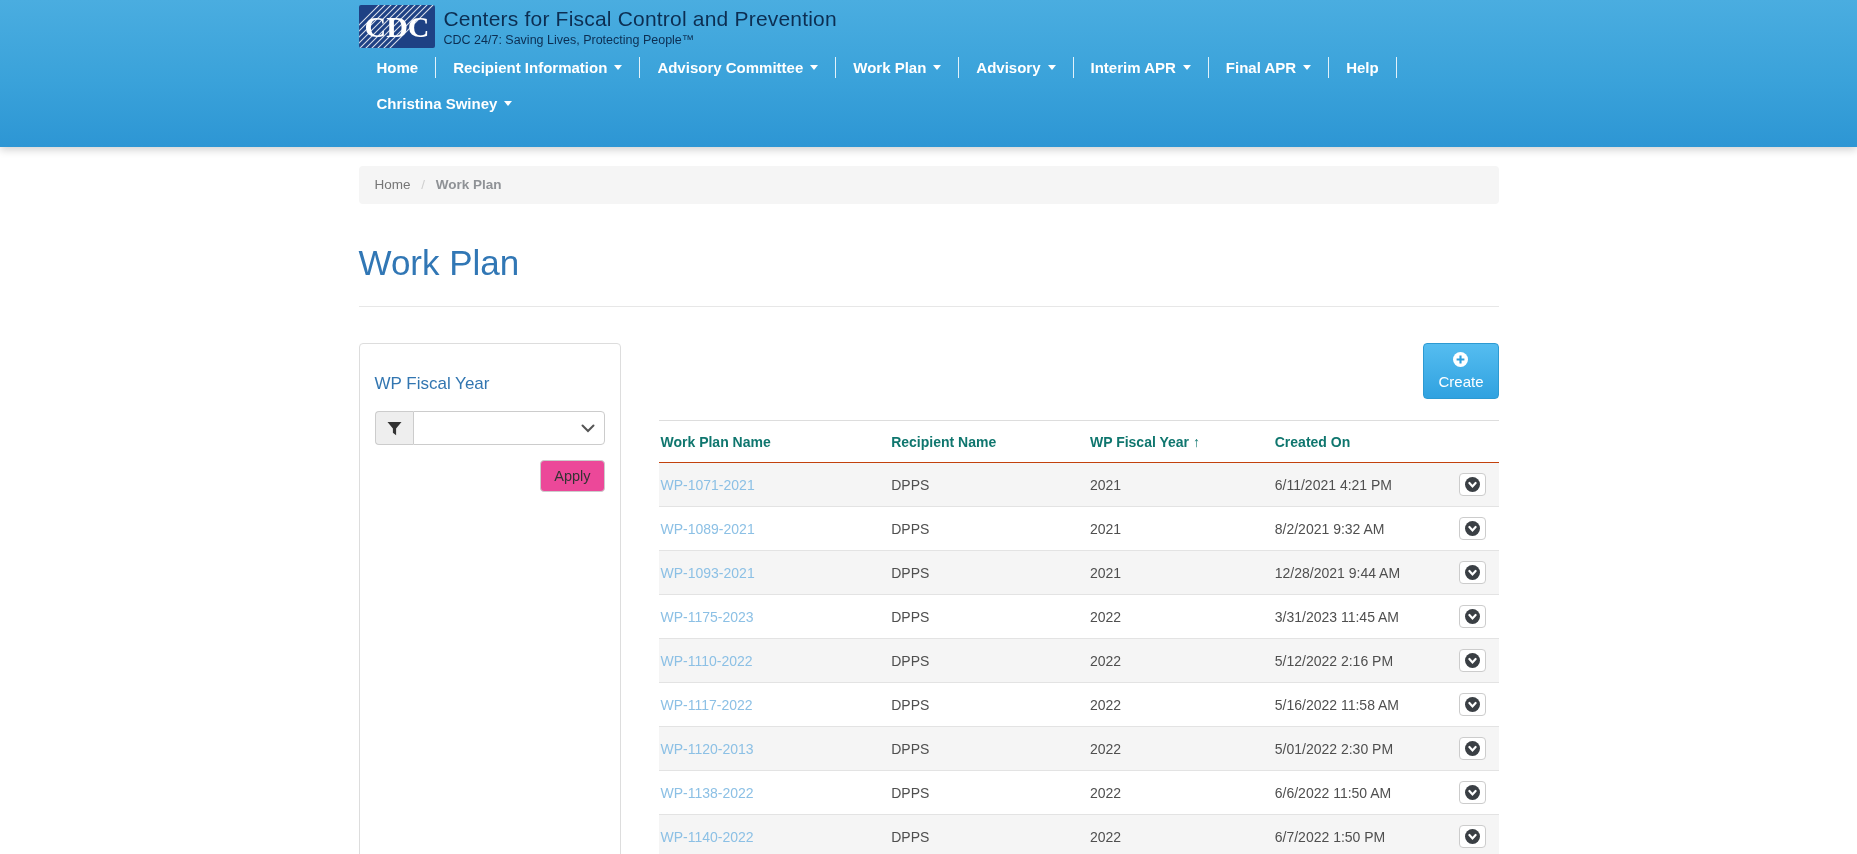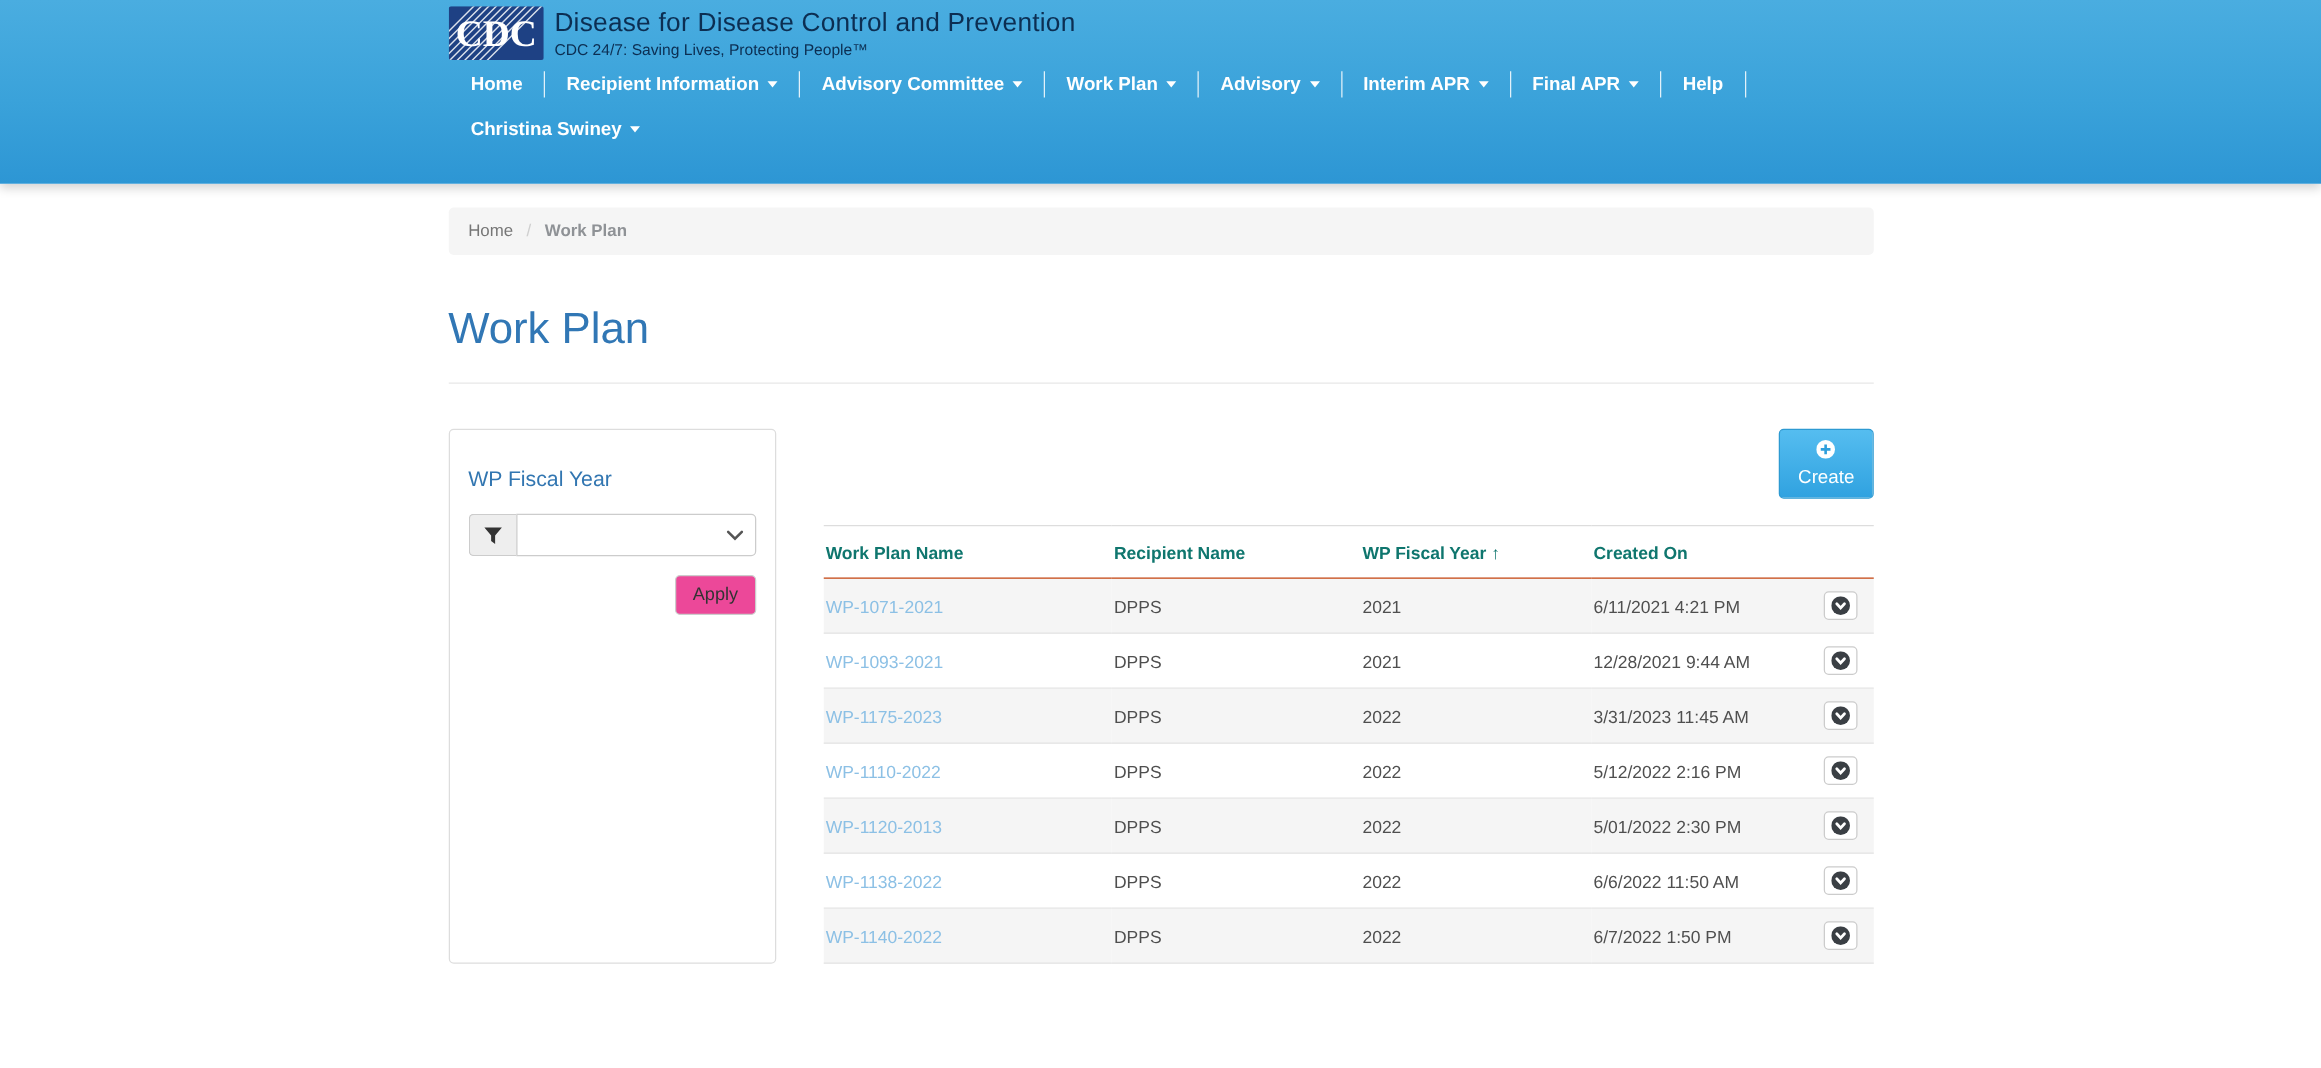--- a/index.html
+++ b/index.html
@@ -131,21 +131,21 @@
           <line x1="-6" y1="50" x2="54" y2="-10"></line>
             <line x1="0" y1="50" x2="60" y2="-10"></line>
           <line x1="6" y1="50" x2="66" y2="-10"></line>
             <line x1="12" y1="50" x2="72" y2="-10"></line>
           <line x1="18" y1="50" x2="78" y2="-10"></line>
             <line x1="24" y1="50" x2="84" y2="-10"></line>
         </g>
         <text x="38" y="32" text-anchor="middle" font-family="Liberation Serif, serif" font-weight="bold" font-size="30" fill="#ffffff">CDC</text>
       </svg>
       <div class="logo-text">
-        <div class="logo-title">Disease for Disease Control and Prevention</div>
+        <div class="logo-title">Centers for Fiscal Control and Prevention</div>
         <div class="logo-tagline">CDC 24/7: Saving Lives, Protecting People™</div>
       </div>
     </div>
 
     <ul class="nav-row">
       <li>
           <a class="nav-item">
             <span>Home</span>
           </a>
           <span class="nav-sep"></span>
@@ -273,20 +273,32 @@
             <td>2021</td>
             <td>6/11/2021 4:21 PM</td>
             <td class="action-cell"><button class="row-action-btn">
                   <svg width="15" height="15" viewBox="0 0 15 15">
                     <circle cx="7.5" cy="7.5" r="7.5" fill="#3a3f44"></circle>
                     <polyline points="4.4,6 7.5,9.4 10.6,6" fill="none" stroke="#ffffff" stroke-width="2.2" stroke-linecap="round"></polyline>
                   </svg>
                 </button></td>
           </tr>
           <tr>
+            <td><a class="wp-link">WP-1089-2021</a></td>
+            <td>DPPS</td>
+            <td>2021</td>
+            <td>8/2/2021 9:32 AM</td>
+            <td class="action-cell"><button class="row-action-btn">
+                  <svg width="15" height="15" viewBox="0 0 15 15">
+                    <circle cx="7.5" cy="7.5" r="7.5" fill="#3a3f44"></circle>
+                    <polyline points="4.4,6 7.5,9.4 10.6,6" fill="none" stroke="#ffffff" stroke-width="2.2" stroke-linecap="round"></polyline>
+                  </svg>
+                </button></td>
+          </tr>
+          <tr>
             <td><a class="wp-link">WP-1093-2021</a></td>
             <td>DPPS</td>
             <td>2021</td>
             <td>12/28/2021 9:44 AM</td>
             <td class="action-cell"><button class="row-action-btn">
                   <svg width="15" height="15" viewBox="0 0 15 15">
                     <circle cx="7.5" cy="7.5" r="7.5" fill="#3a3f44"></circle>
                     <polyline points="4.4,6 7.5,9.4 10.6,6" fill="none" stroke="#ffffff" stroke-width="2.2" stroke-linecap="round"></polyline>
                   </svg>
                 </button></td>
@@ -301,20 +313,32 @@
                     <circle cx="7.5" cy="7.5" r="7.5" fill="#3a3f44"></circle>
                     <polyline points="4.4,6 7.5,9.4 10.6,6" fill="none" stroke="#ffffff" stroke-width="2.2" stroke-linecap="round"></polyline>
                   </svg>
                 </button></td>
           </tr>
           <tr>
             <td><a class="wp-link">WP-1110-2022</a></td>
             <td>DPPS</td>
             <td>2022</td>
             <td>5/12/2022 2:16 PM</td>
+            <td class="action-cell"><button class="row-action-btn">
+                  <svg width="15" height="15" viewBox="0 0 15 15">
+                    <circle cx="7.5" cy="7.5" r="7.5" fill="#3a3f44"></circle>
+                    <polyline points="4.4,6 7.5,9.4 10.6,6" fill="none" stroke="#ffffff" stroke-width="2.2" stroke-linecap="round"></polyline>
+                  </svg>
+                </button></td>
+          </tr>
+          <tr>
+            <td><a class="wp-link">WP-1117-2022</a></td>
+            <td>DPPS</td>
+            <td>2022</td>
+            <td>5/16/2022 11:58 AM</td>
             <td class="action-cell"><button class="row-action-btn">
                   <svg width="15" height="15" viewBox="0 0 15 15">
                     <circle cx="7.5" cy="7.5" r="7.5" fill="#3a3f44"></circle>
                     <polyline points="4.4,6 7.5,9.4 10.6,6" fill="none" stroke="#ffffff" stroke-width="2.2" stroke-linecap="round"></polyline>
                   </svg>
                 </button></td>
           </tr>
           <tr>
             <td><a class="wp-link">WP-1120-2013</a></td>
             <td>DPPS</td>

